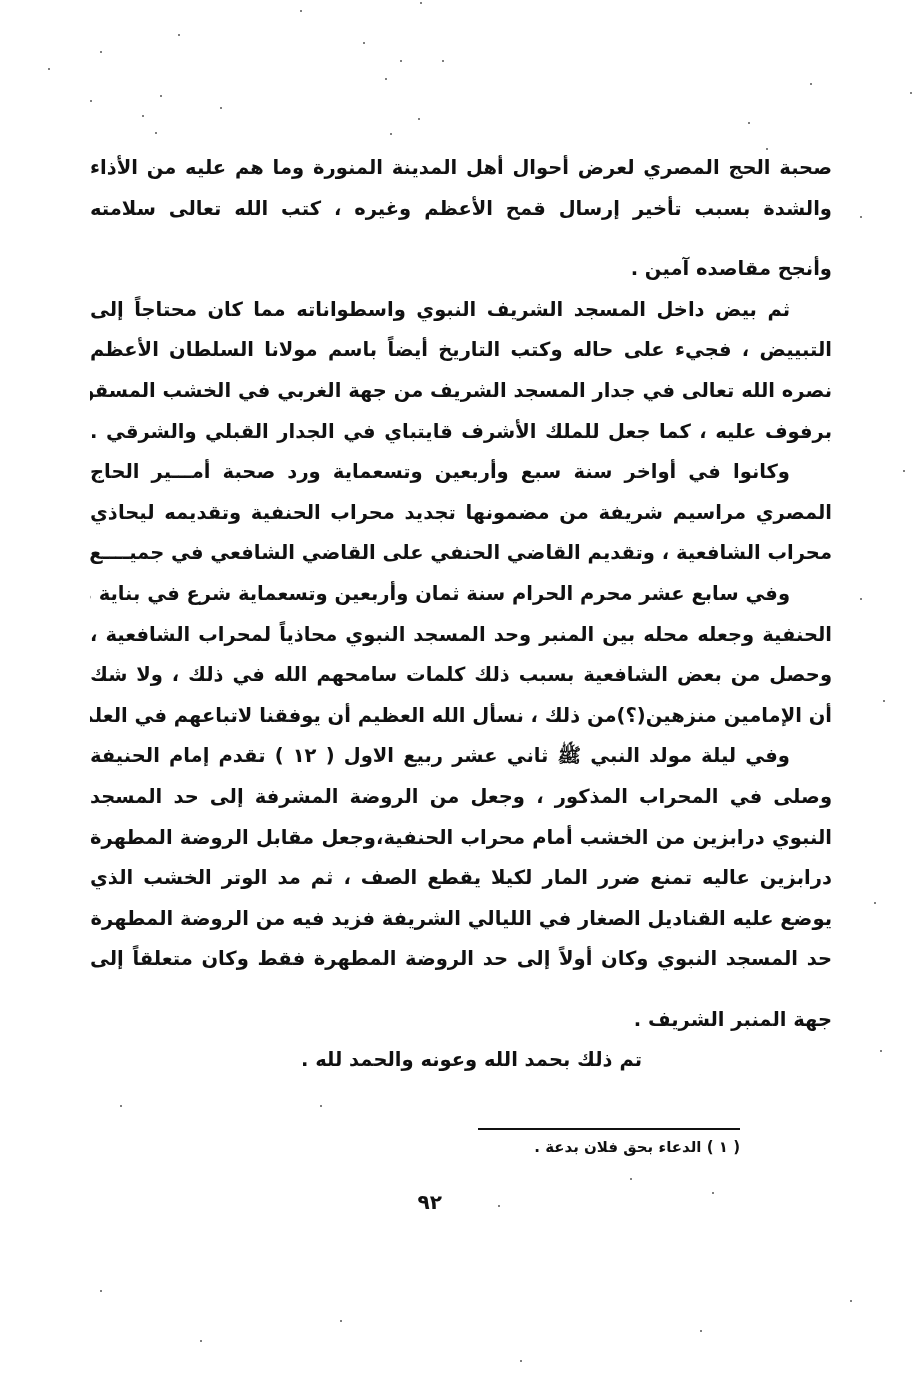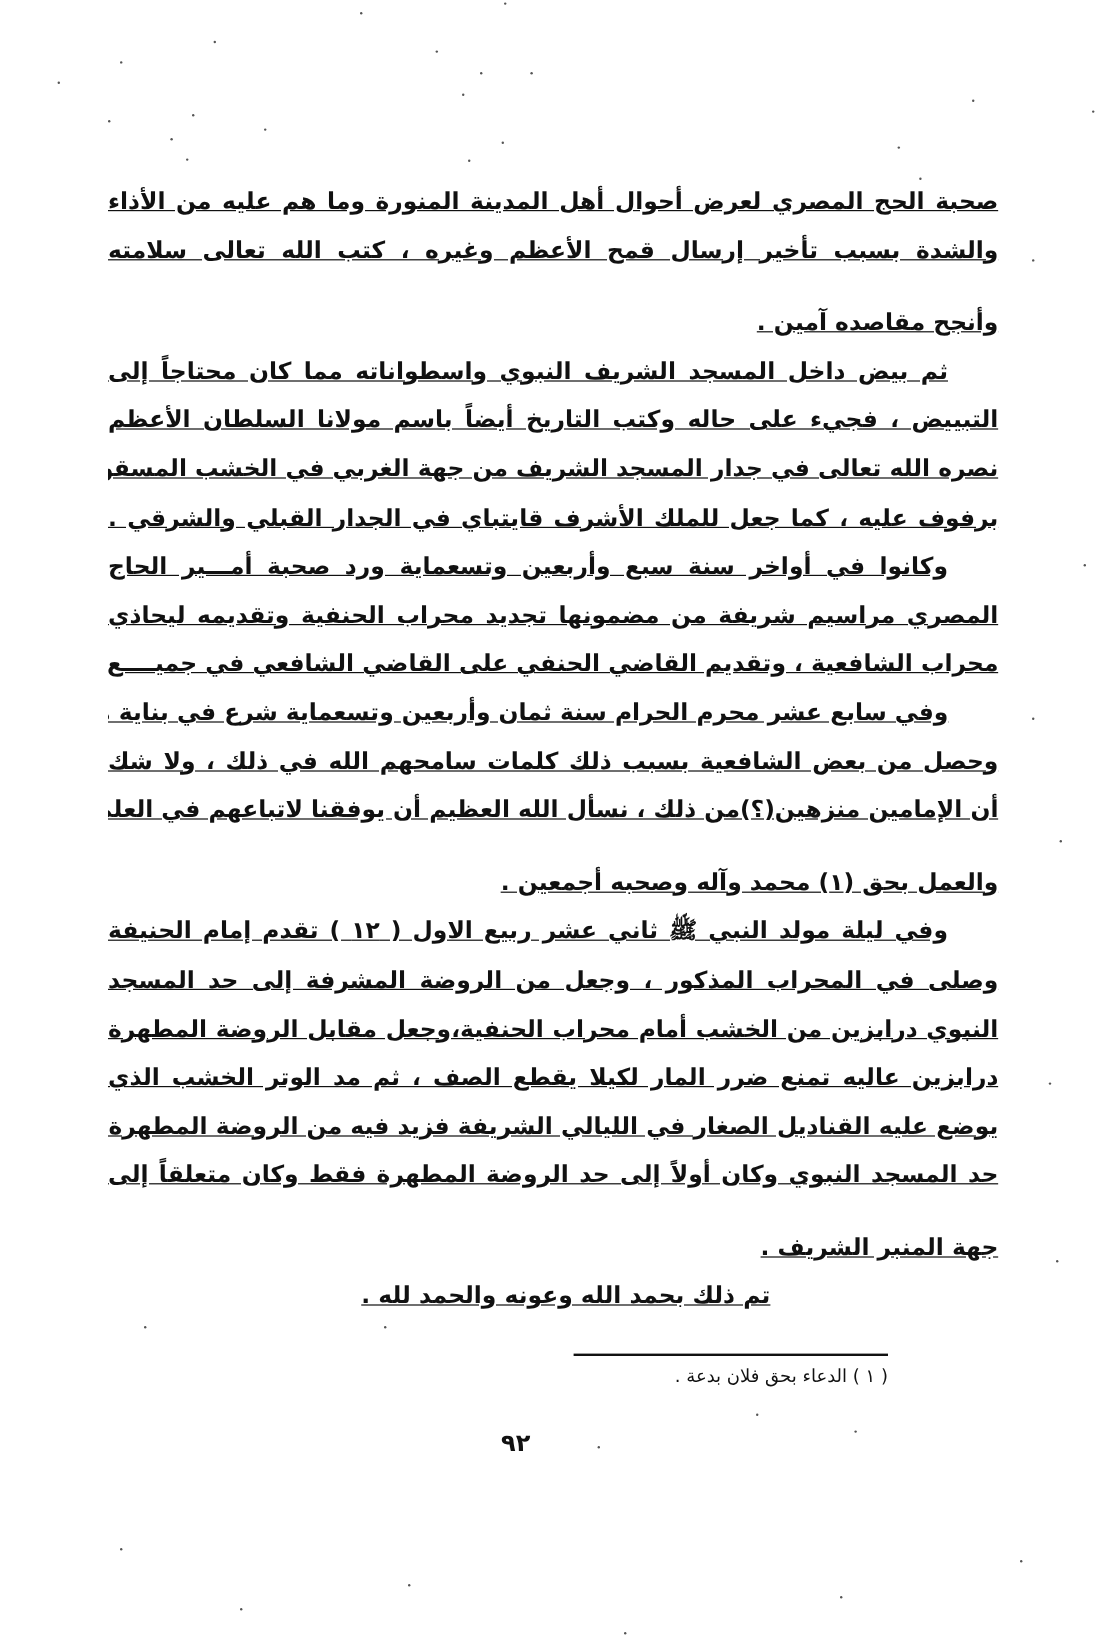--- a/index.html
+++ b/index.html
@@ -14,21 +14,20 @@
       overflow: hidden;
       font-family: "DejaVu Sans", sans-serif;
       color: #111111;
     }
     .page {
       position: absolute;
       left: 90px;
       top: 148px;
       width: 742px;
       direction: rtl;
-      text-decoration: underline;
     }
     .line {
       height: 40.6px;
       line-height: 40.6px;
       font-size: 19.5px;
       font-weight: bold;
       white-space: nowrap;
       text-align: justify;
       text-align-last: justify;
       overflow: hidden;
@@ -53,21 +52,21 @@
       border-top: 2px solid #111;
     }
     .footnote {
       position: absolute;
       left: 478px;
       top: 1134px;
       width: 262px;
       direction: rtl;
       text-align: right;
       font-size: 15px;
-      font-weight: normal;
+      font-weight: bold;
       line-height: 26px;
     }
     .page-number {
       position: absolute;
       left: 382px;
       top: 1190px;
       width: 60px;
       text-align: right;
       font-size: 20px;
       font-weight: bold;
@@ -89,23 +88,23 @@
   <div class="line">والشدة بسبب تأخير إرسال قمح الأعظم وغيره ، كتب الله تعالى سلامته</div>
   <div class="line last">وأنجح مقاصده آمين .</div>
   <div class="line indent">ثم بيض داخل المسجد الشريف النبوي واسطواناته مما كان محتاجاً إلى</div>
   <div class="line">التبييض ، فجيء على حاله وكتب التاريخ أيضاً باسم مولانا السلطان الأعظم</div>
   <div class="line">نصره الله تعالى في جدار المسجد الشريف من جهة الغربي في الخشب المسقوف</div>
   <div class="line">برفوف عليه ، كما جعل للملك الأشرف قايتباي في الجدار القبلي والشرقي .</div>
   <div class="line indent">وكانوا في أواخر سنة سبع وأربعين وتسعماية ورد صحبة أمـــير الحاج</div>
   <div class="line">المصري مراسيم شريفة من مضمونها تجديد محراب الحنفية وتقديمه ليحاذي</div>
   <div class="line">محراب الشافعية ، وتقديم القاضي الحنفي على القاضي الشافعي في جميــــع</div>
   <div class="line indent">وفي سابع عشر محرم الحرام سنة ثمان وأربعين وتسعماية شرع في بناية محراب</div>
+  <div class="line">الحنفية وجعله محله بين المنبر وحد المسجد النبوي محاذياً لمحراب الشافعية ،</div>
   <div class="line">وحصل من بعض الشافعية بسبب ذلك كلمات سامحهم الله في ذلك ، ولا شك</div>
   <div class="line">أن الإمامين منزهين(؟)من ذلك ، نسأل الله العظيم أن يوفقنا لاتباعهم في العلم</div>
-  <div class="line last">والعمل بحق (١) محمد وآله وصحبه أجمعين .</div>
   <div class="line indent">وفي ليلة مولد النبي ﷺ ثاني عشر ربيع الاول ( ١٢ ) تقدم إمام الحنيفة</div>
   <div class="line">وصلى في المحراب المذكور ، وجعل من الروضة المشرفة إلى حد المسجد</div>
   <div class="line">النبوي درابزين من الخشب أمام محراب الحنفية،وجعل مقابل الروضة المطهرة</div>
   <div class="line">درابزين عاليه تمنع ضرر المار لكيلا يقطع الصف ، ثم مد الوتر الخشب الذي</div>
   <div class="line">يوضع عليه القناديل الصغار في الليالي الشريفة فزيد فيه من الروضة المطهرة إلى</div>
   <div class="line">حد المسجد النبوي وكان أولاً إلى حد الروضة المطهرة فقط وكان متعلقاً إلى</div>
   <div class="line last">جهة المنبر الشريف .</div>
   <div class="line end-indent">تم ذلك بحمد الله وعونه والحمد لله .</div>
 </div>
 

